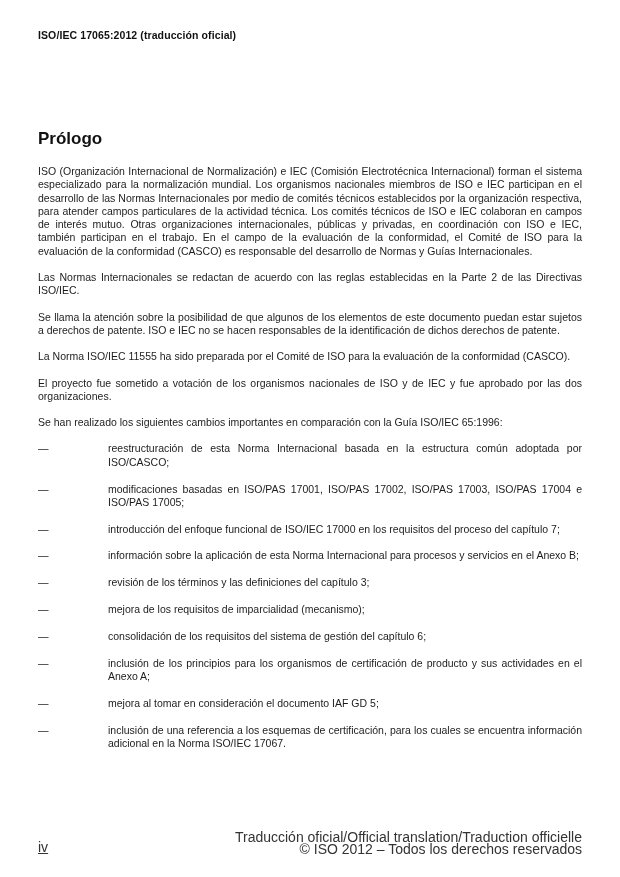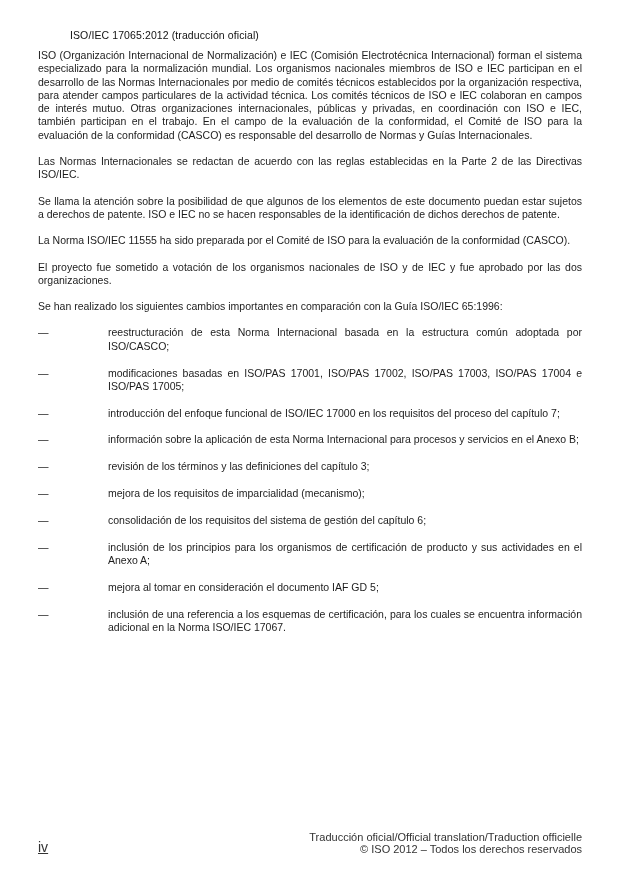--- a/index.html
+++ b/index.html
@@ -18,24 +18,23 @@
     box-sizing: border-box;
   }
   .content {
     position: absolute;
     left: 38px;
     right: 38px;
     top: 29px;
   }
   .doc-header {
     font-size: 10.5px;
-    font-weight: normal;
+    font-weight: bold;
     letter-spacing: 0.1px;
     color: #111111;
-    margin-left: 32px;
   }
   .doc-title {
     margin: 88px 0 16px 0;
     font-size: 17px;
     font-weight: bold;
     color: #111111;
   }
   .para {
     margin: 8px 0 13px 0;
     font-size: 10.5px;
@@ -68,33 +67,34 @@
     justify-content: space-between;
     align-items: flex-end;
   }
   .page-number {
     font-size: 14px;
     color: #333333;
     text-decoration: underline;
   }
   .footer-right {
     text-align: right;
-    font-size: 11px;
+    font-size: 14px;
     line-height: 11.5px;
     color: #333333;
   }
 </style>
 </head>
 <body>
 
 <div class="page">
   <div class="content">
 
     <div class="doc-header">ISO/IEC 17065:2012 (traducción oficial)</div>
 
+    <h1 class="doc-title">Prólogo</h1>
 
     <p class="para">ISO (Organización Internacional de Normalización) e IEC (Comisión Electrotécnica Internacional) forman el sistema especializado para la normalización mundial. Los organismos nacionales miembros de ISO e IEC participan en el desarrollo de las Normas Internacionales por medio de comités técnicos establecidos por la organización respectiva, para atender campos particulares de la actividad técnica. Los comités técnicos de ISO e IEC colaboran en campos de interés mutuo. Otras organizaciones internacionales, públicas y privadas, en coordinación con ISO e IEC, también participan en el trabajo. En el campo de la evaluación de la conformidad, el Comité de ISO para la evaluación de la conformidad (CASCO) es responsable del desarrollo de Normas y Guías Internacionales.</p>
     <p class="para">Las Normas Internacionales se redactan de acuerdo con las reglas establecidas en la Parte 2 de las Directivas ISO/IEC.</p>
     <p class="para">Se llama la atención sobre la posibilidad de que algunos de los elementos de este documento puedan estar sujetos a derechos de patente. ISO e IEC no se hacen responsables de la identificación de dichos derechos de patente.</p>
     <p class="para">La Norma ISO/IEC 11555 ha sido preparada por el Comité de ISO para la evaluación de la conformidad (CASCO).</p>
     <p class="para">El proyecto fue sometido a votación de los organismos nacionales de ISO y de IEC y fue aprobado por las dos organizaciones.</p>
     <p class="para">Se han realizado los siguientes cambios importantes en comparación con la Guía ISO/IEC 65:1996:</p>
 
     <div class="bullet">
       <span class="dash">—</span>

